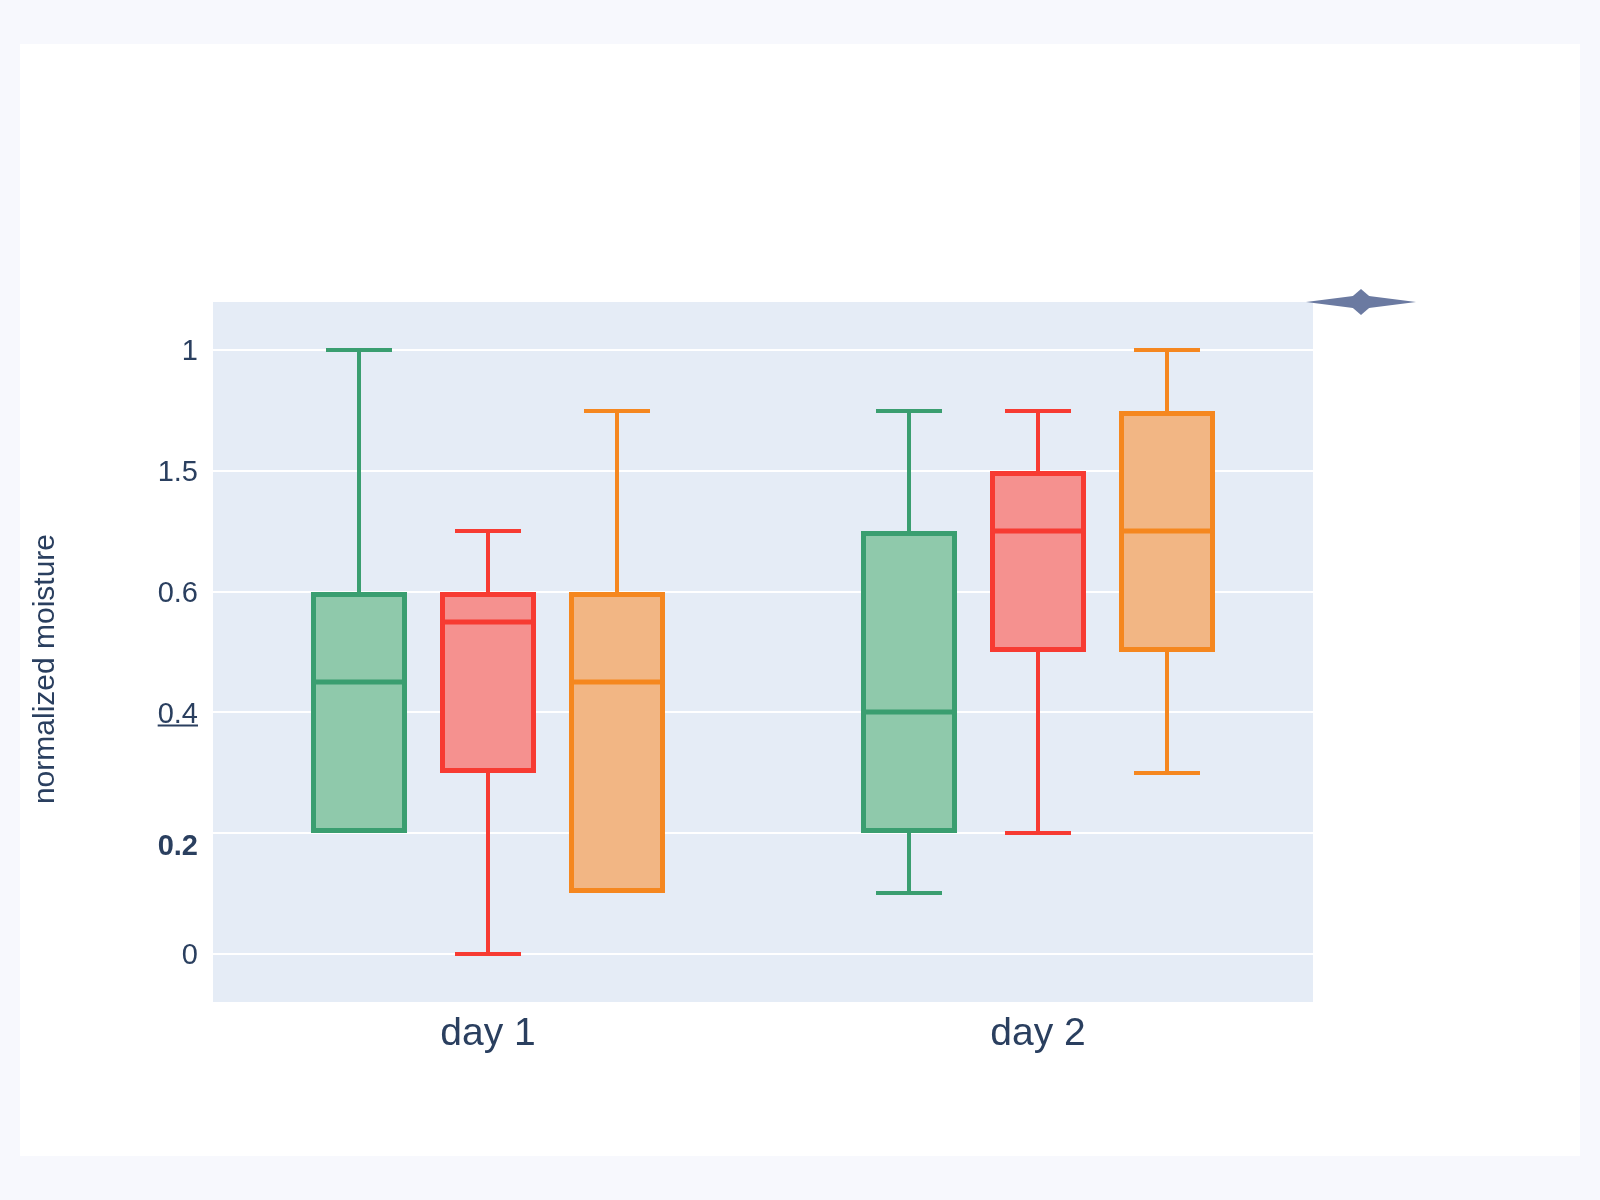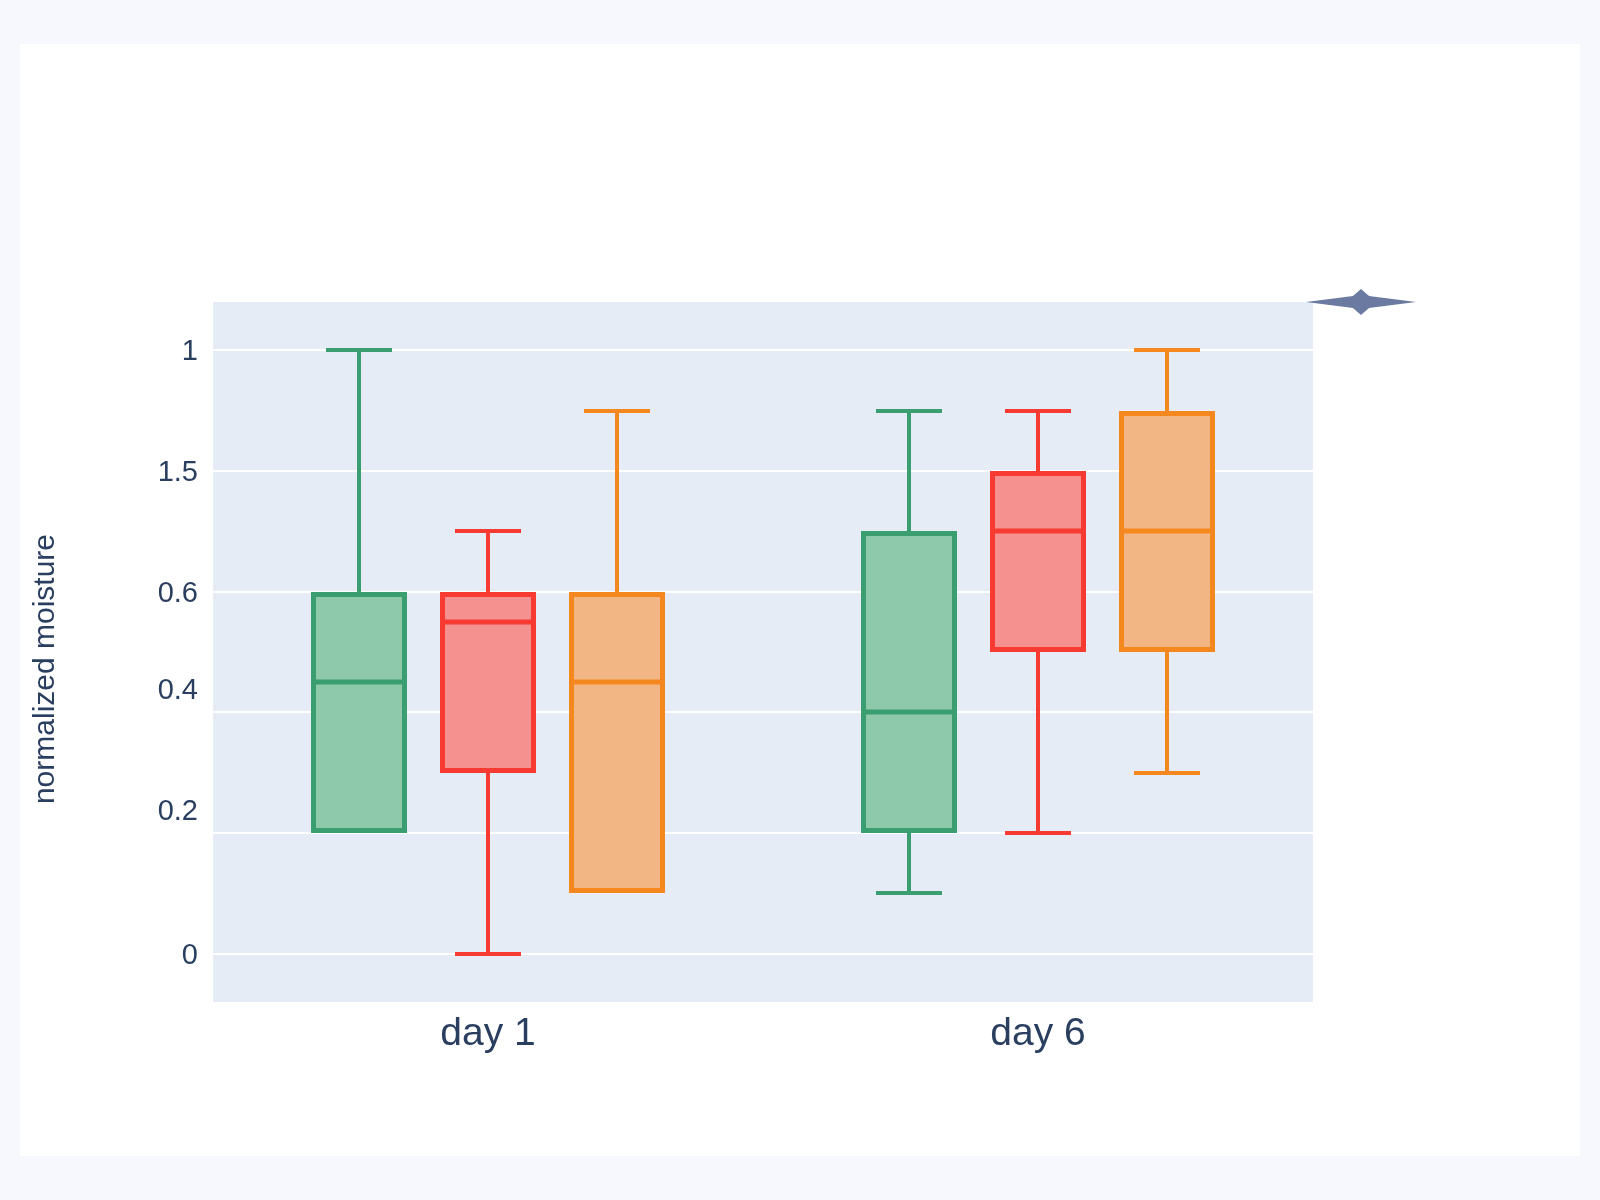--- a/index.html
+++ b/index.html
@@ -144,22 +144,22 @@
 </style>
 </head>
 <body>
 
 <div id="paper">
 
   <div id="yaxis-title">normalized moisture</div>
 
   <div id="ytick-labels">
       <div class="ytick-label" style="top: 651.724px;">0</div>
-      <div class="ytick-label" style="top: 508px;">0.2</div>
-      <div class="ytick-label" style="top: 387px;">0.4</div>
+      <div class="ytick-label" style="top: 543px; font-weight: bold;">0.2</div>
+      <div class="ytick-label" style="top: 411px; text-decoration: underline;">0.4</div>
       <div class="ytick-label" style="top: 289.655px;">0.6</div>
       <div class="ytick-label" style="top: 168.966px;">1.5</div>
       <div class="ytick-label" style="top: 48.2759px;">1</div>
     </div>
 
   <div id="plot-area">
     <div id="gridlines">
         <div class="gridline" style="top: 650.724px;"></div>
         <div class="gridline" style="top: 530.034px;"></div>
         <div class="gridline" style="top: 409.345px;"></div>
@@ -204,21 +204,21 @@
           <div class="whisker-line" style="left: 954.412px; top: 350px; height: 120.69px; background: rgb(245, 135, 31);"></div>
           <div class="whisker-cap" style="left: 954.412px; top: 470.69px; width: 66px; background: rgb(245, 135, 31);"></div>
           <div class="box-rect" style="left: 954.412px; top: 108.621px; width: 96px; height: 241.379px; border-color: rgb(245, 135, 31); background: rgb(242, 182, 132);"></div>
           <div class="median-line" style="left: 954.412px; top: 229.31px; width: 96px; background: rgb(245, 135, 31);"></div>
         </div>
       </div>
   </div>
 
   <div id="xtick-labels">
       <div class="xtick-label" style="left: 468px;">day 1</div>
-      <div class="xtick-label" style="left: 1018px;">day 6</div>
+      <div class="xtick-label" style="left: 1018px;">day 2</div>
     </div>
 
   <svg id="plot-corner-marker" viewBox="0 0 110 26">
     <polygon points="0,13 55,6 110,13 55,20" fill="#6b7aa1"></polygon>
     <polygon points="40,13 55,0 70,13 55,26" fill="#6b7aa1"></polygon>
   </svg>
 
 
 </div>
 

